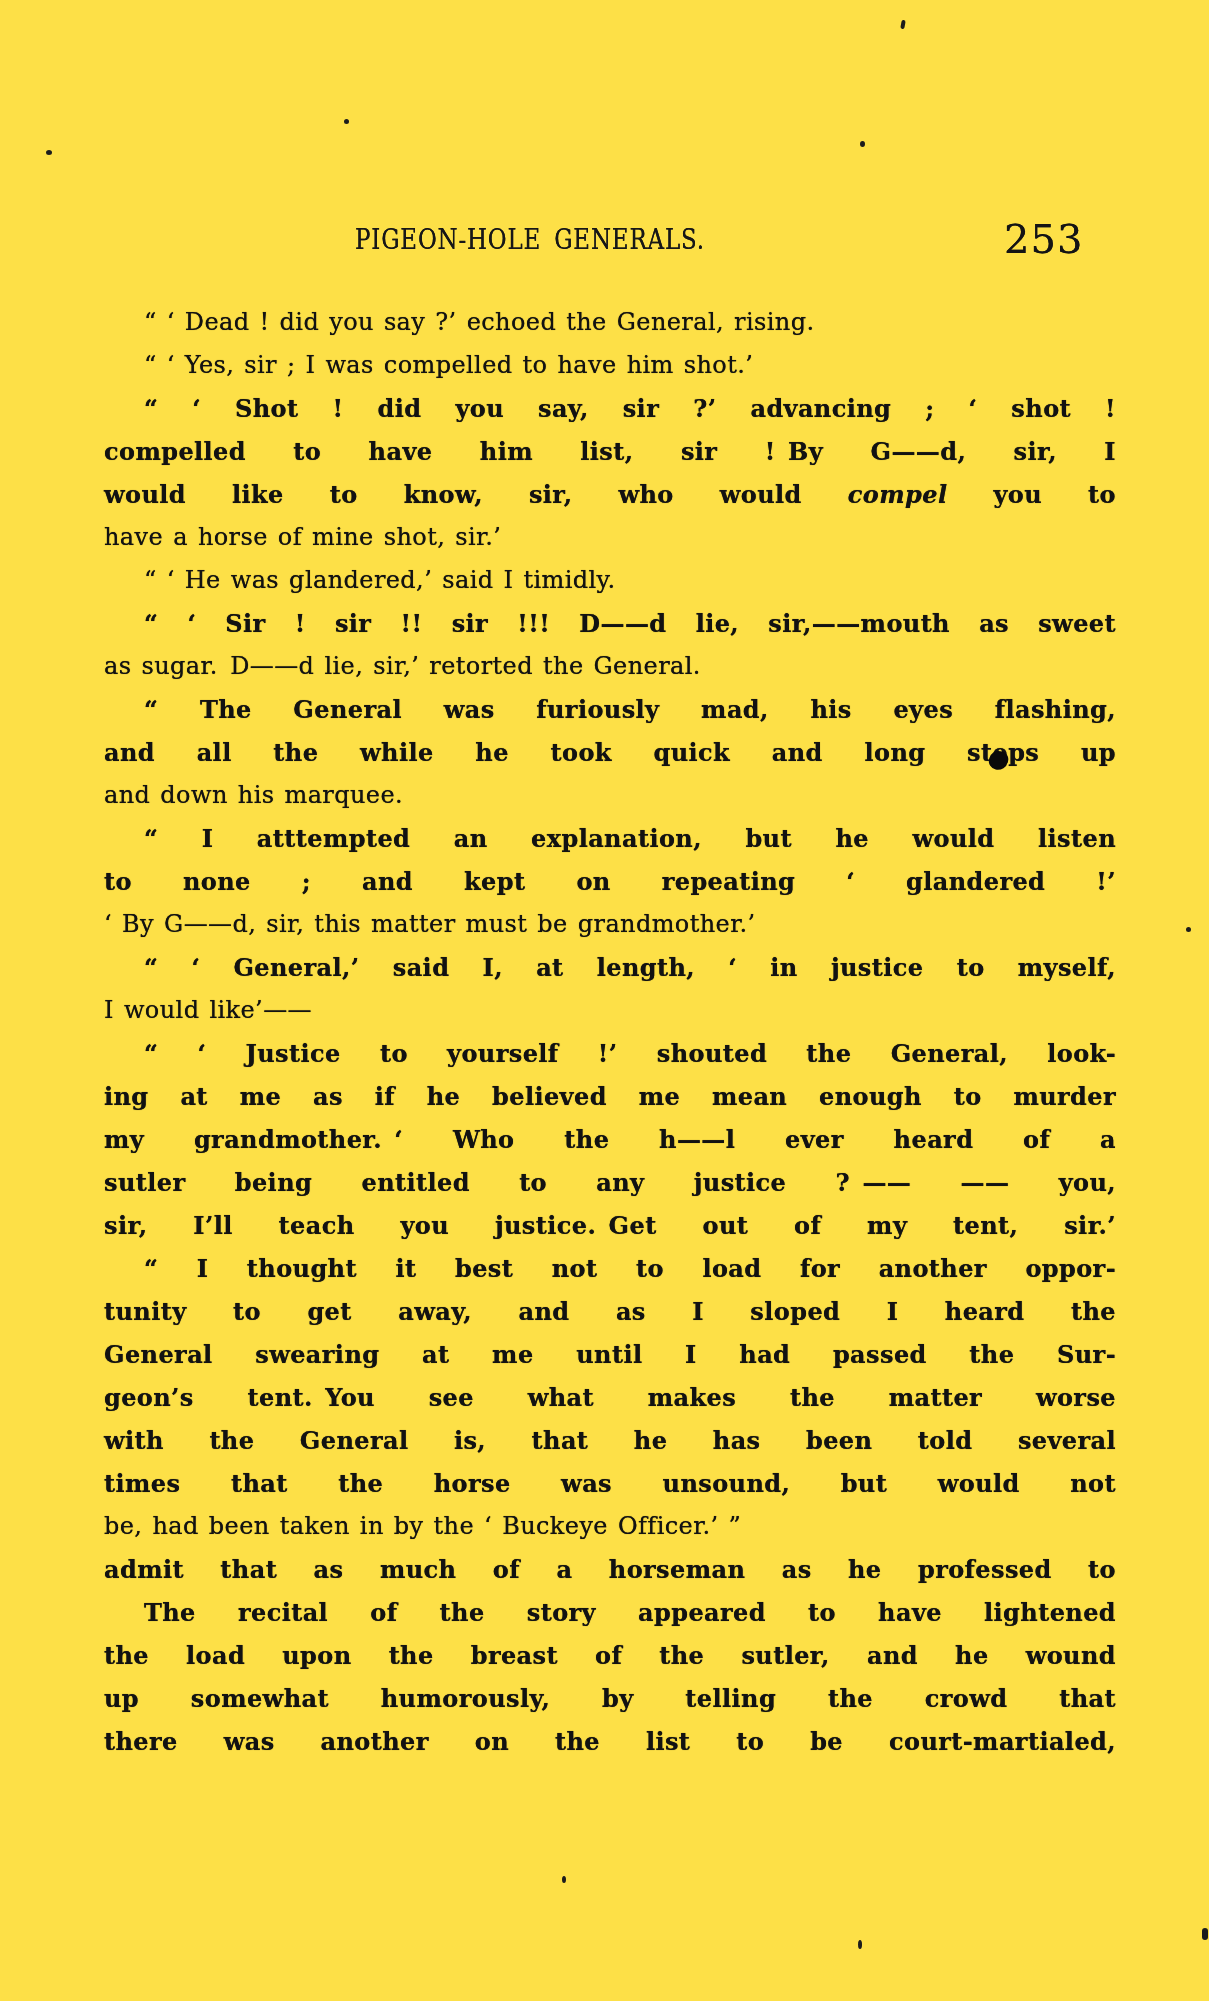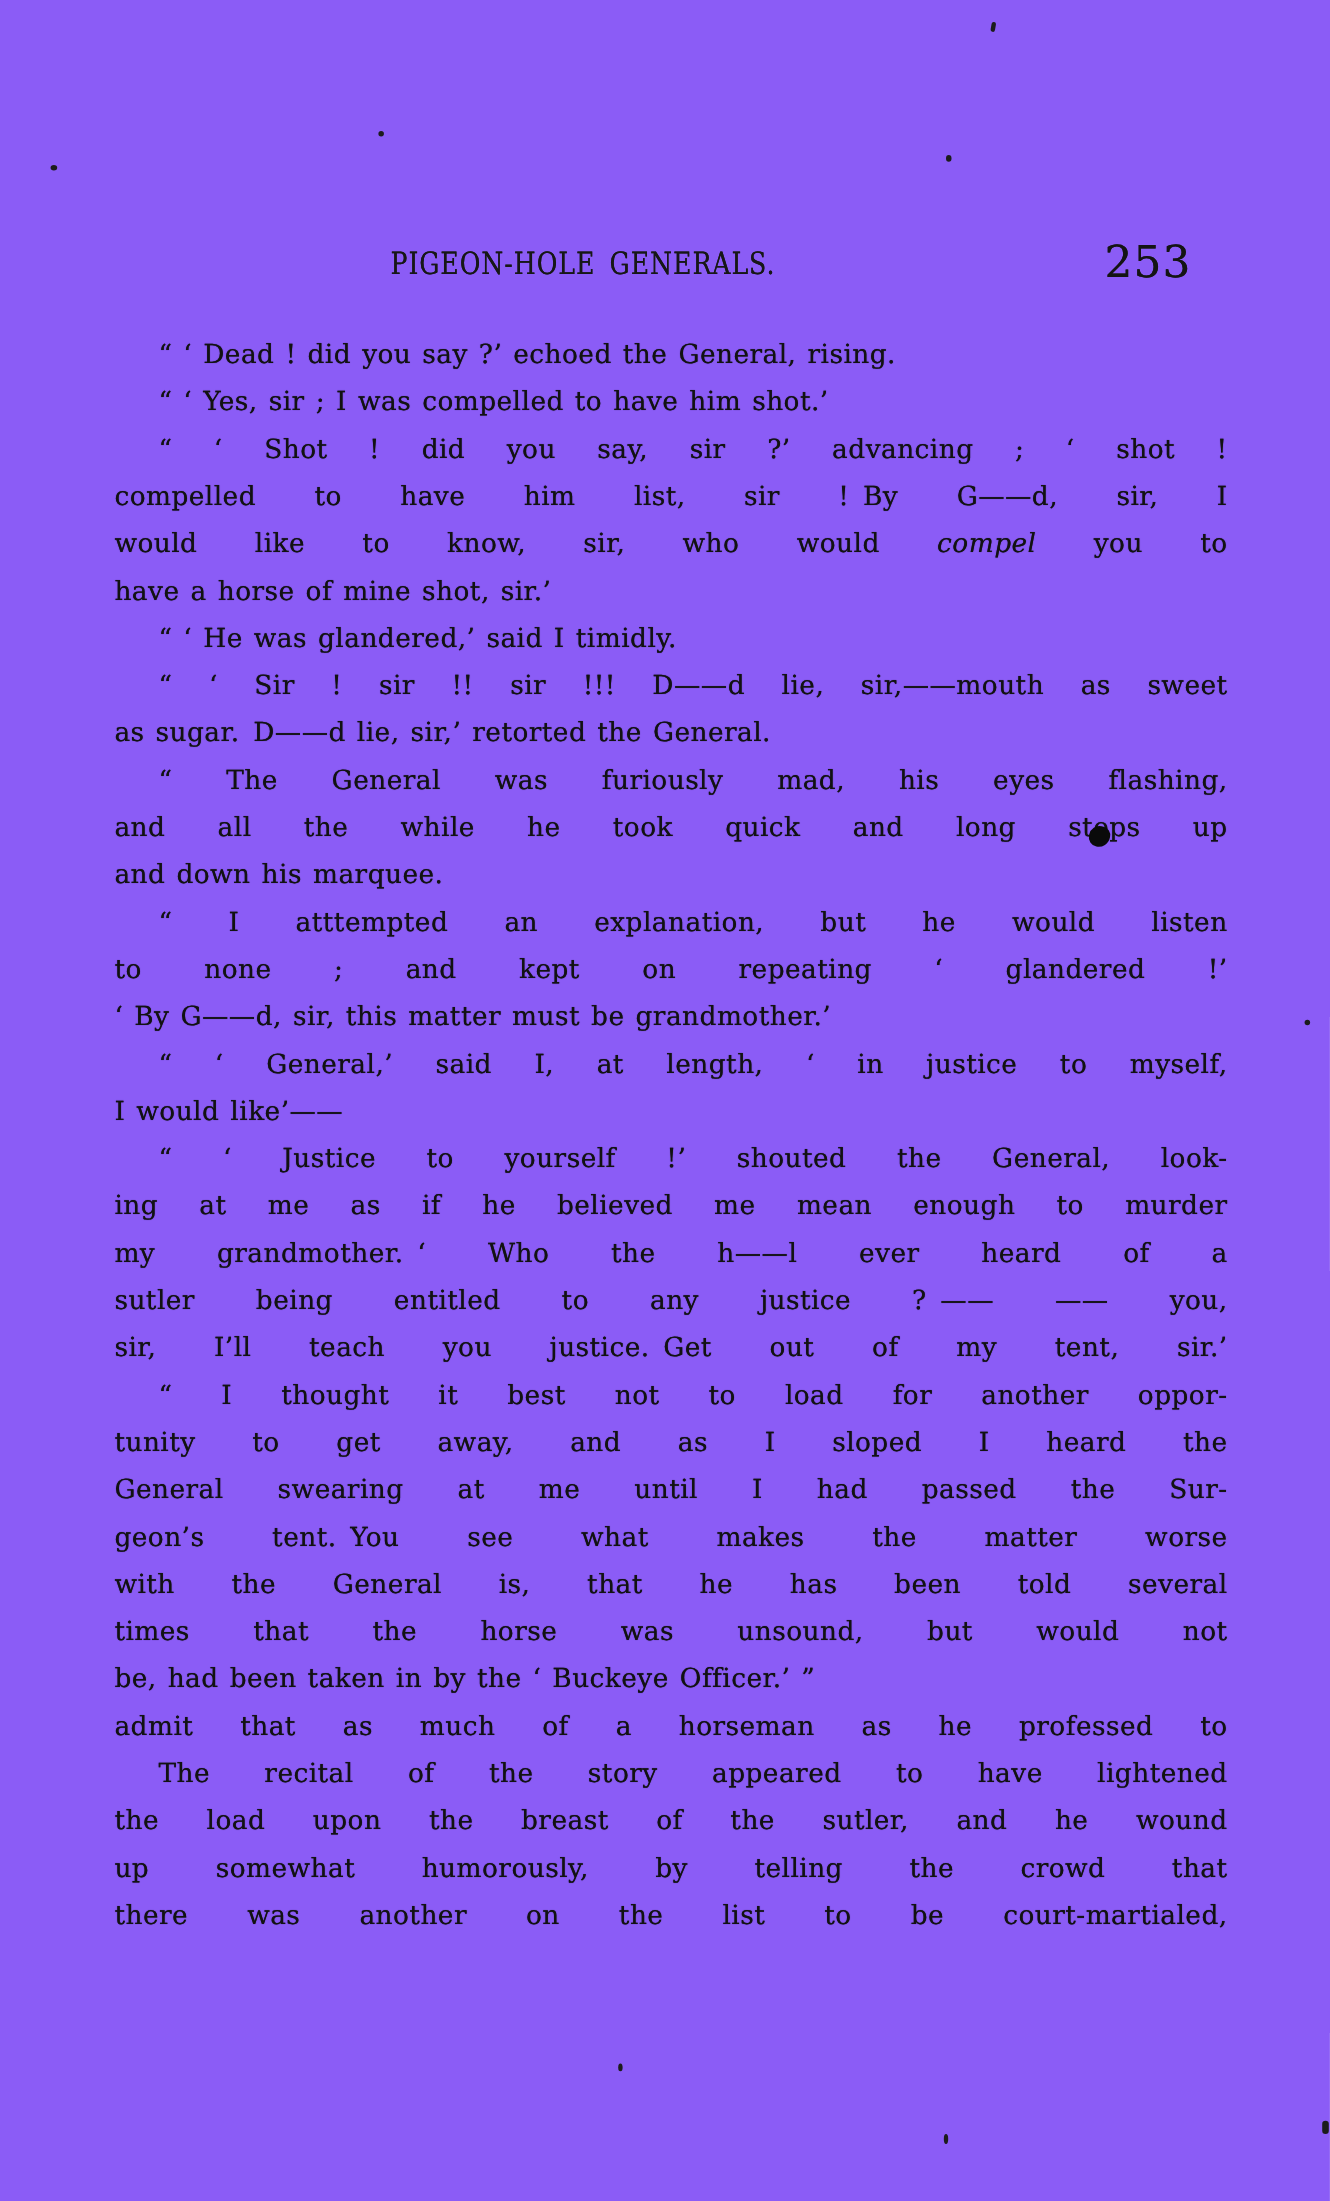--- a/index.html
+++ b/index.html
@@ -1,20 +1,20 @@
 <!DOCTYPE html>
 <html><head>
 <meta charset="utf-8">
 <style>
   html, body { margin: 0; padding: 0; background: #ffffff; }
   .page {
     position: relative;
     width: 1209px;
     height: 2001px;
-    background: #8b5cf6;
+    background: #fde047;
     overflow: hidden;
     font-family: "DejaVu Serif", "Liberation Serif", serif;
     color: #121212;
   }
   
   .header-title {
     position: absolute;
     left: 355px;
     top: 223px;
     font-size: 28px;
@@ -47,20 +47,21 @@
     line-height: 43px;
     letter-spacing: 0.4px;
     word-spacing: 2px;
     text-align: left;
     text-shadow: 0 0 0.7px rgba(10,10,10,0.85);
     white-space: normal;
   }
   .line.just {
     text-align: justify;
     text-align-last: justify;
+    font-weight: bold;
   }
   .line.indent { text-indent: 40px; }
   .it { font-style: italic; }
   
   .blot { position: relative; }
   .blot::after {
     content: "";
     position: absolute;
     left: -4px;
     top: 13px;

